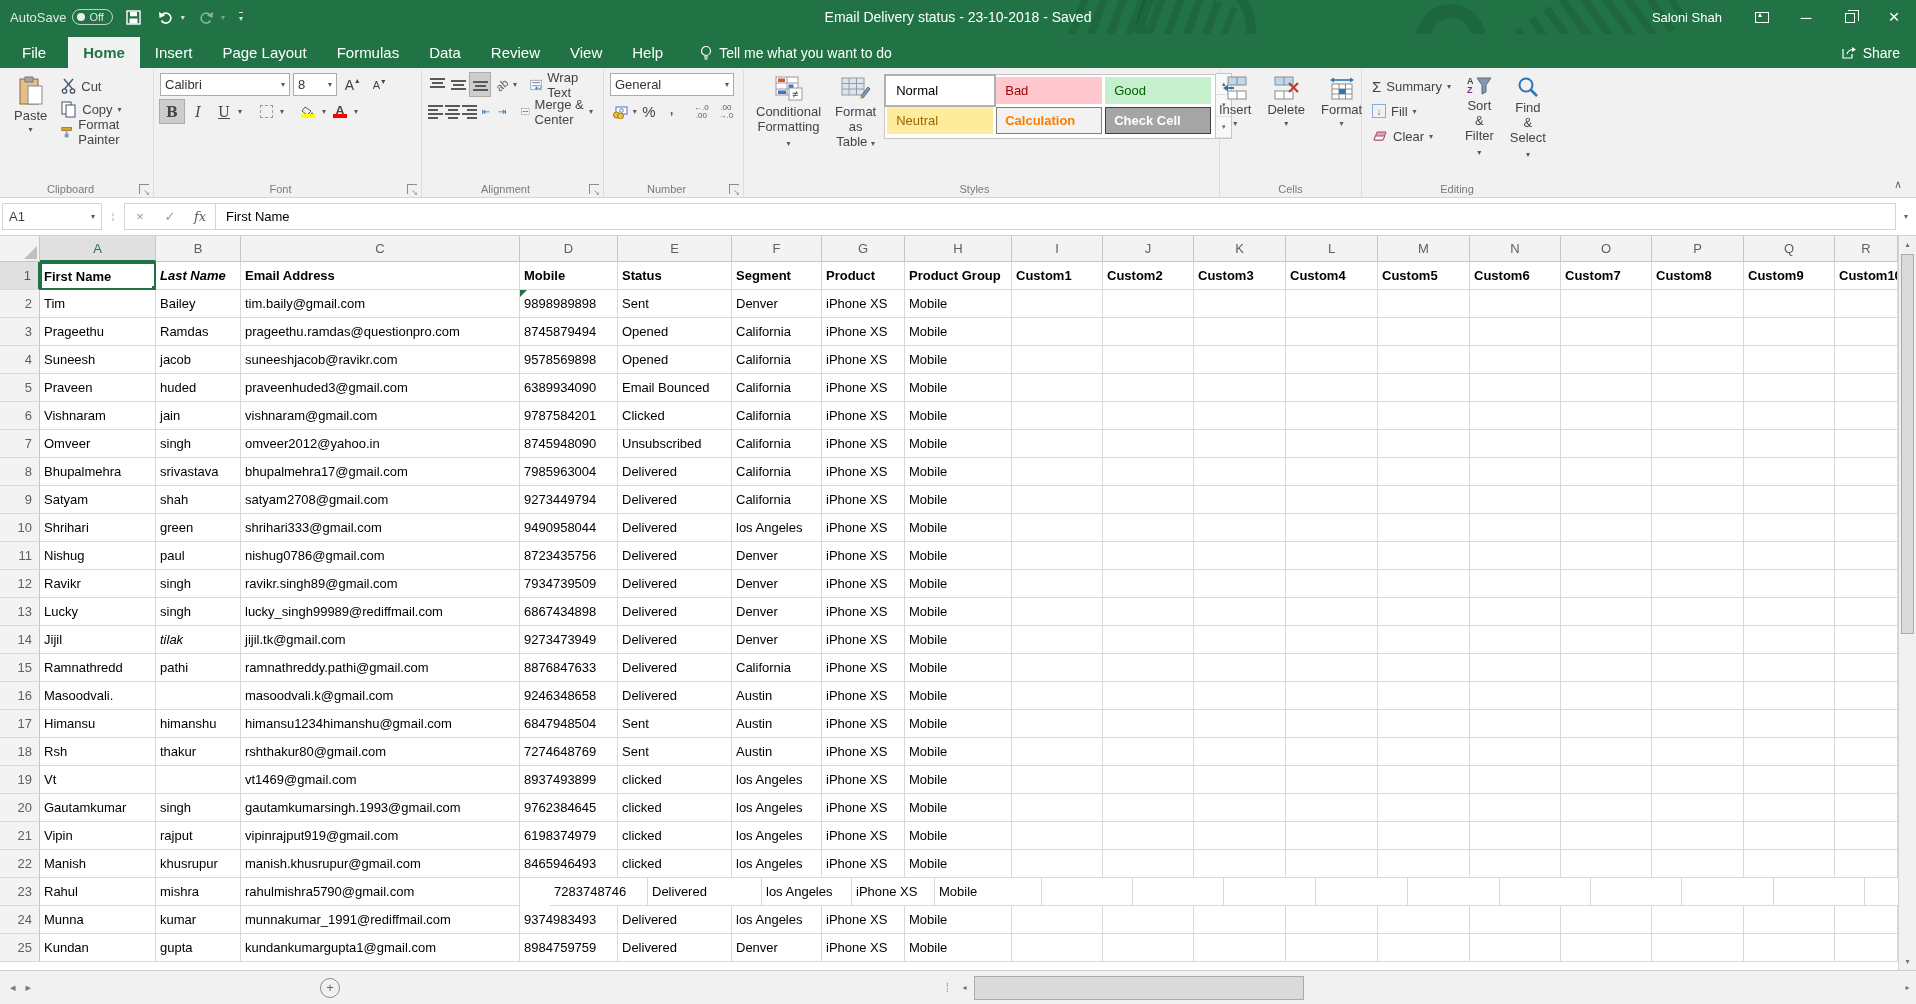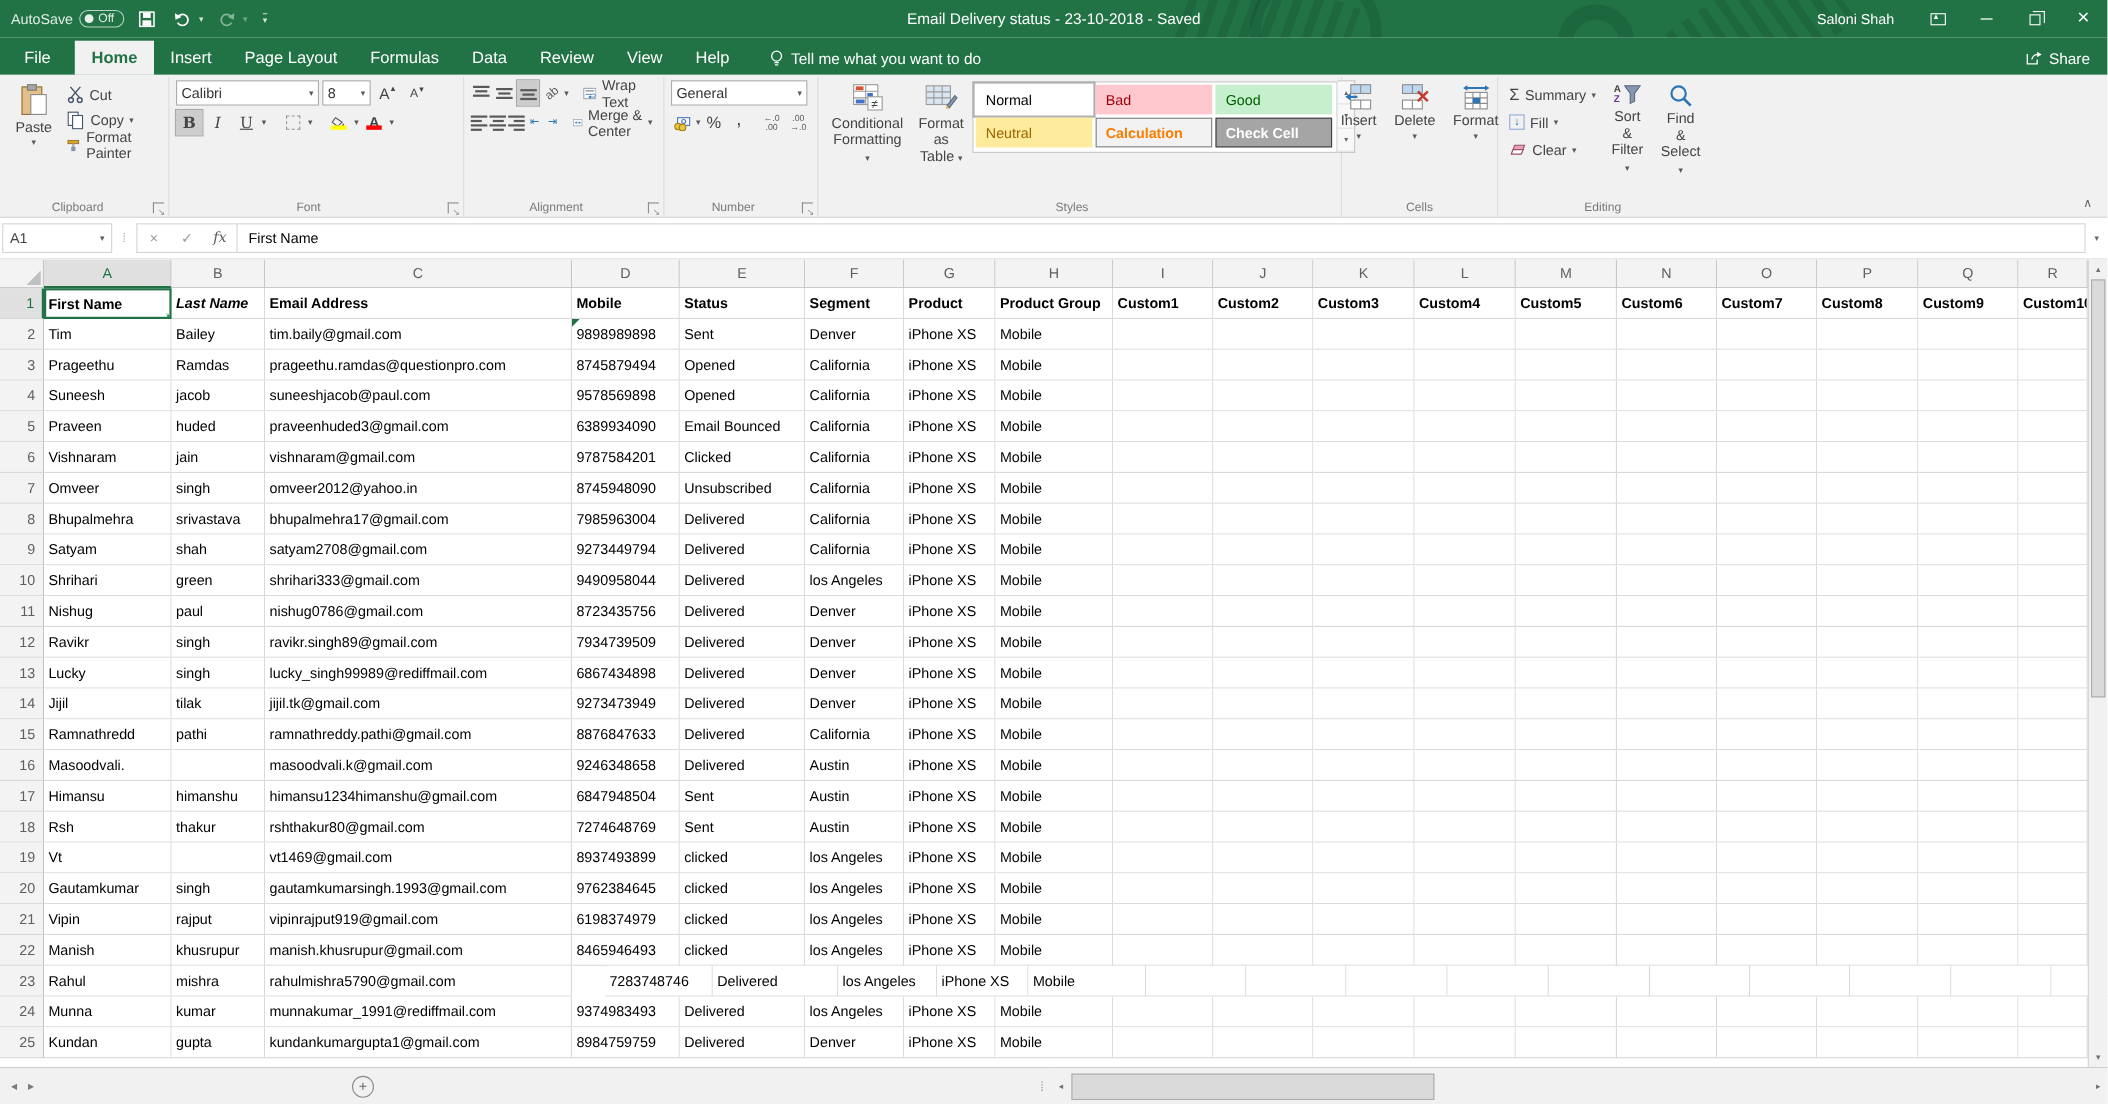--- a/index.html
+++ b/index.html
@@ -693,21 +693,21 @@
         <div class="gcell" style="flex-basis: 91px; width: 91px;"></div>
         <div class="gcell" style="flex-basis: 91px; width: 91px;"></div>
         <div class="gcell" style="flex-basis: 92px; width: 92px;"></div>
         <div class="gcell" style="flex-basis: 91px; width: 91px;"></div>
         <div class="gcell" style="flex-basis: 63px; width: 63px;"></div>
       </div>
       <div class="grow">
         <div class="rowhead">4</div>
         <div class="gcell" style="flex-basis: 116px; width: 116px;">Suneesh</div>
         <div class="gcell" style="flex-basis: 85px; width: 85px;">jacob</div>
-        <div class="gcell" style="flex-basis: 279px; width: 279px;">suneeshjacob@paul.com</div>
+        <div class="gcell" style="flex-basis: 279px; width: 279px;">suneeshjacob@ravikr.com</div>
         <div class="gcell" style="flex-basis: 98px; width: 98px;">9578569898</div>
         <div class="gcell" style="flex-basis: 114px; width: 114px;">Opened</div>
         <div class="gcell" style="flex-basis: 90px; width: 90px;">California</div>
         <div class="gcell" style="flex-basis: 83px; width: 83px;">iPhone XS</div>
         <div class="gcell" style="flex-basis: 107px; width: 107px;">Mobile</div>
         <div class="gcell" style="flex-basis: 91px; width: 91px;"></div>
         <div class="gcell" style="flex-basis: 91px; width: 91px;"></div>
         <div class="gcell" style="flex-basis: 92px; width: 92px;"></div>
         <div class="gcell" style="flex-basis: 92px; width: 92px;"></div>
         <div class="gcell" style="flex-basis: 92px; width: 92px;"></div>
@@ -902,21 +902,21 @@
         <div class="gcell" style="flex-basis: 92px; width: 92px;"></div>
         <div class="gcell" style="flex-basis: 91px; width: 91px;"></div>
         <div class="gcell" style="flex-basis: 91px; width: 91px;"></div>
         <div class="gcell" style="flex-basis: 92px; width: 92px;"></div>
         <div class="gcell" style="flex-basis: 91px; width: 91px;"></div>
         <div class="gcell" style="flex-basis: 63px; width: 63px;"></div>
       </div>
       <div class="grow">
         <div class="rowhead">14</div>
         <div class="gcell" style="flex-basis: 116px; width: 116px;">Jijil</div>
-        <div class="gcell" style="flex-basis: 85px; width: 85px;">tilak</div>
+        <div class="gcell" style="flex-basis: 85px; width: 85px; font-style: italic;">tilak</div>
         <div class="gcell" style="flex-basis: 279px; width: 279px;">jijil.tk@gmail.com</div>
         <div class="gcell" style="flex-basis: 98px; width: 98px;">9273473949</div>
         <div class="gcell" style="flex-basis: 114px; width: 114px;">Delivered</div>
         <div class="gcell" style="flex-basis: 90px; width: 90px;">Denver</div>
         <div class="gcell" style="flex-basis: 83px; width: 83px;">iPhone XS</div>
         <div class="gcell" style="flex-basis: 107px; width: 107px;">Mobile</div>
         <div class="gcell" style="flex-basis: 91px; width: 91px;"></div>
         <div class="gcell" style="flex-basis: 91px; width: 91px;"></div>
         <div class="gcell" style="flex-basis: 92px; width: 92px;"></div>
         <div class="gcell" style="flex-basis: 92px; width: 92px;"></div>

